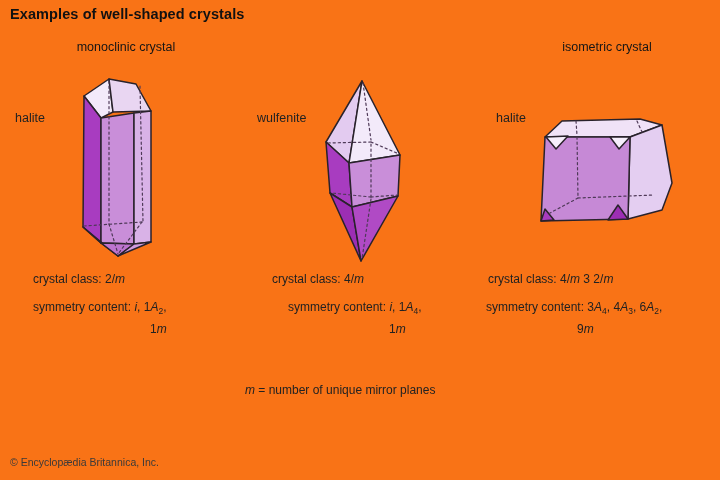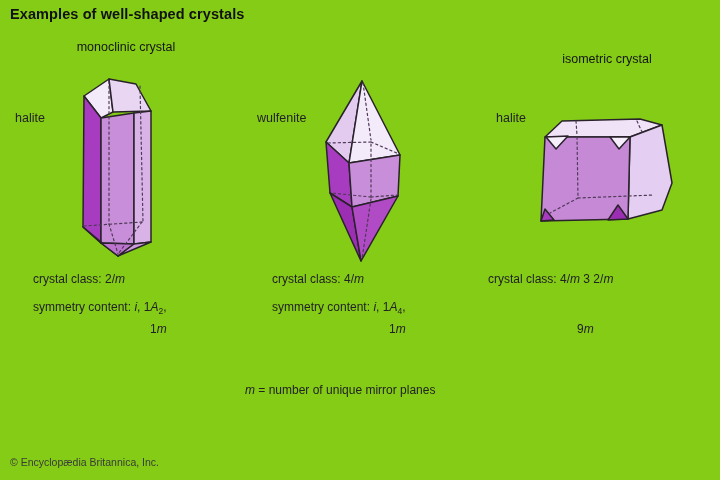--- a/index.html
+++ b/index.html
@@ -1,16 +1,16 @@
 <!DOCTYPE html>
 <html><head>
 <meta charset="utf-8">
 <style>
   html,body{margin:0;padding:0;background:#fff;}
-  .canvas{position:relative;width:720px;height:480px;background:#84cc16;overflow:hidden;
+  .canvas{position:relative;width:720px;height:480px;background:#f97316;overflow:hidden;
           font-family:"Liberation Sans","DejaVu Sans",sans-serif;color:#1a1a1a;}
   .abs{position:absolute;}
   .title{font-size:14.5px;font-weight:bold;letter-spacing:.1px;color:#111;}
   .hdr{font-size:12.5px;font-weight:normal;width:180px;text-align:center;color:#151515;}
   .txt{font-size:12px;line-height:1.25;color:#222;}
   .mineral{font-size:12.5px;color:#222;}
   .legend{font-size:12px;color:#222;}
   .copyright{font-size:10.5px;color:#3a3a3a;}
   sub{font-size:8.5px;line-height:0;}
   i{font-style:italic;}
@@ -18,21 +18,21 @@
   svg .hid{stroke:#4f3a58;stroke-width:1.2;fill:none;stroke-dasharray:2.2 2.9;stroke-linecap:round;}
 </style>
 </head>
 <body>
 
 <div class="canvas">
 
   <div class="abs title" style="left:10px;top:6px;">Examples of well-shaped crystals</div>
 
   <div class="abs hdr" style="left:36px;top:40px;">monoclinic crystal</div>
-  <div class="abs hdr" style="left:517px;top:52px;">isometric crystal</div>
+  <div class="abs hdr" style="left:517px;top:40px;">isometric crystal</div>
 
   <div class="abs mineral" style="left:15px;top:111px;">halite</div>
   <div class="abs mineral" style="left:257px;top:111px;">wulfenite</div>
   <div class="abs mineral" style="left:496px;top:111px;">halite</div>
 
   <svg class="abs" style="left:78px;top:72px;" width="80" height="192" viewBox="0 0 80 192">
     <polygon class="face" points="31,7 6,24 23,46 35,40" fill="#f3eafa"></polygon>
     <polygon class="face" points="31,7 35,40 73,39 58,12" fill="#e9d6f2"></polygon>
     <polygon class="face" points="6,24 23,46 23,171 5,155" fill="#a83cc0"></polygon>
     <polygon class="face" points="23,46 56,41 56,172 23,171" fill="#c98ed9"></polygon>
@@ -78,22 +78,23 @@
     <path class="hid" d="M40,92 L116,89"></path>
   </svg>
 
   <div class="abs txt" style="left:33px;top:272px;">crystal class: 2/<i>m</i></div>
   <div class="abs txt" style="left:272px;top:272px;">crystal class: 4/<i>m</i></div>
   <div class="abs txt" style="left:488px;top:272px;">crystal class: 4/<i>m</i> 3 2/<i>m</i></div>
 
   <div class="abs txt" style="left:33px;top:300px;">symmetry content: <i>i</i>, 1<i>A</i><sub>2</sub>,</div>
   <div class="abs txt" style="left:150px;top:322px;">1<i>m</i></div>
 
-  <div class="abs txt" style="left:272px;top:300px;">symmetry content: <i>i</i>, 1<i>A</i><sub>4</sub>,</div>
+  <div class="abs txt" style="left:288px;top:300px;">symmetry content: <i>i</i>, 1<i>A</i><sub>4</sub>,</div>
   <div class="abs txt" style="left:389px;top:322px;">1<i>m</i></div>
 
+  <div class="abs txt" style="left:486px;top:300px;">symmetry content: 3<i>A</i><sub>4</sub>, 4<i>A</i><sub>3</sub>, 6<i>A</i><sub>2</sub>,</div>
   <div class="abs txt" style="left:577px;top:322px;">9<i>m</i></div>
 
   <div class="abs legend" style="left:245px;top:383px;"><i>m</i> = number of unique mirror planes</div>
 
   <div class="abs copyright" style="left:10px;top:456px;">© Encyclopædia Britannica, Inc.</div>
 
 </div>
 
 </body></html>

